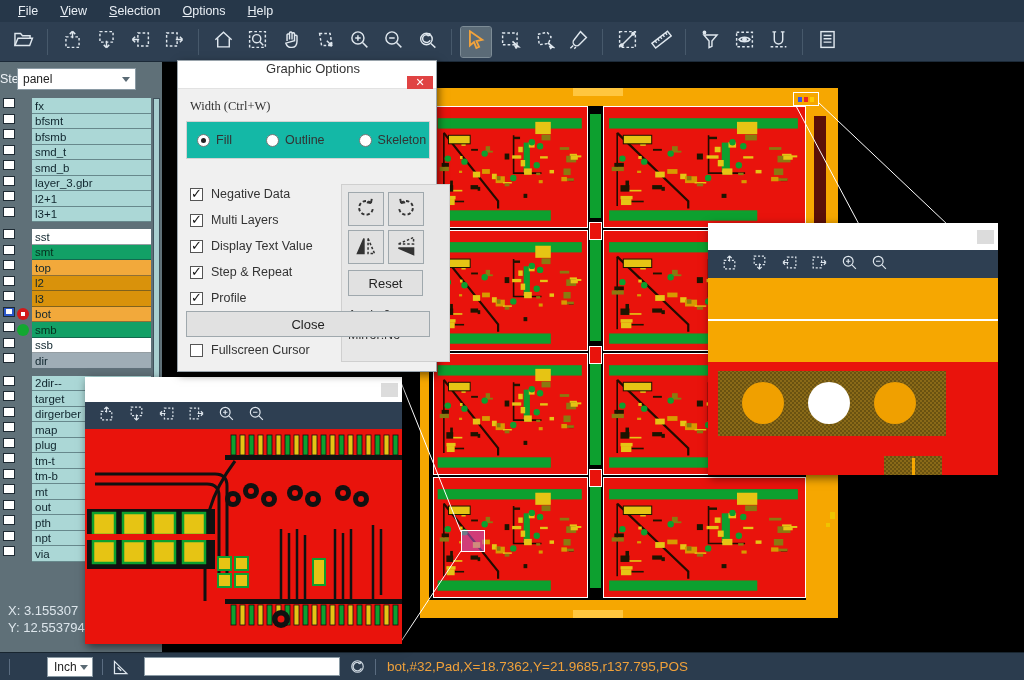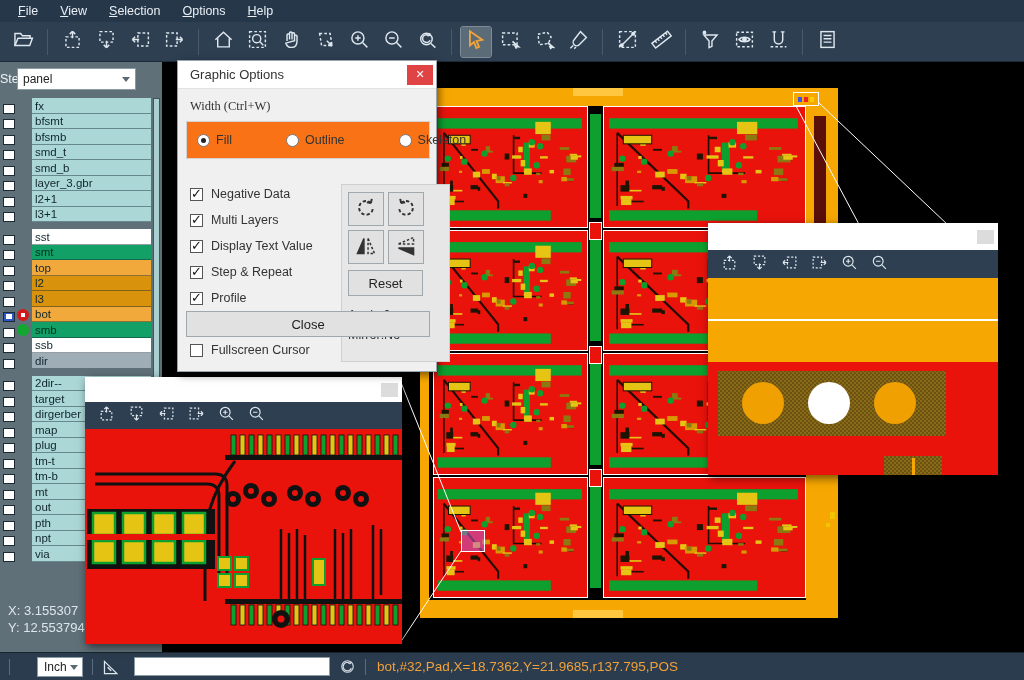--- a/index.html
+++ b/index.html
@@ -30,21 +30,21 @@
   .step-row { display:flex; align-items:center; height:26px; margin-top:4px; }
   .step-label { color:#eef3f7; font-size:12.5px; width:17px; text-align:center; }
   .step-select { width:119px; height:22px; background:#fff; border:1px solid #8a9aa4;
     font-size:12px; color:#222; display:flex; align-items:center; padding-left:5px; position:relative; }
   .step-select .chev { position:absolute; right:5px; top:8px; width:0; height:0;
     border-left:4px solid transparent; border-right:4px solid transparent; border-top:5px solid #5a6a74; }
   .layers { position:relative; margin-top:6px; }
   .scroll-strip { position:absolute; right:2px; top:0; bottom:0; width:7px;
     background:#a9cfd0; border:1px solid #41525d; }
   .lgroup { margin-bottom:7px; }
-  .lrow { display:flex; align-items:flex-end; height:15.5px; position:relative; }
+  .lrow { display:flex; align-items:flex-start; height:15.5px; position:relative; }
   .cb { width:12px; height:10px; background:#fff; border:1px solid #1e2a33; margin-left:3px; flex:0 0 auto; }
   .cb.checked { background:#2b57c8; position:relative; }
   .cb.checked::after { content:""; position:absolute; left:2px; top:1px; width:6px; height:5px; background:#fff; }
   .ind { width:17px; height:15px; flex:0 0 auto; position:relative; }
   .dot { position:absolute; left:2px; top:1.5px; width:12px; height:12px; border-radius:50%; }
   .dot.red { background:#d21a1a; }
   .dot.red::after { content:""; position:absolute; left:4px; top:4px; width:4px; height:4px; background:#fff; }
   .dot.green { background:#12a830; }
   .cell { flex:1; height:100%; font-size:11.5px; color:#10262e; padding:1px 3px 0 3px;
     border-bottom:1px solid rgba(20,40,50,.45); margin-right:11px; display:flex; align-items:center; white-space:nowrap; overflow:hidden; }
@@ -66,27 +66,27 @@
   .leader { position:absolute; left:0; top:0; pointer-events:none; }
   .src-box1 { position:absolute; border:1px solid #fff; background:rgba(190,95,210,.55); }
   .src-box2 { position:absolute; border:1px solid #fff; display:flex; gap:2px; align-items:center; justify-content:center; }
   .src-box2 i { width:4px; height:5px; display:block; }
   .mark { position:absolute; background:#f0c400; }
 
   
   .dialog { position:absolute; left:177px; top:60px; width:260px; height:312px;
     background:#f0f0f0; border:1px solid #9aa4ac; box-shadow:2px 3px 8px rgba(0,0,0,.5); z-index:40; }
   .dlg-title { height:28px; background:#fff; display:flex; align-items:center; padding-left:12px;
-    font-size:13px; color:#333; border-bottom:1px solid #e2e2e2; }
+    font-size:13px; color:#333; border-bottom:1px solid #e2e2e2;flex-direction:column; }
   .dlg-close { margin-left:auto; width:26px; height:20px; background:#e04343; color:#fff;
     font-size:11px; display:flex; align-items:center; justify-content:center; margin-right:3px; }
   .dlg-body { position:relative; height:284px; font-size:12.5px; color:#333; }
   .w-label { position:absolute; left:12px; top:10px;font-family:Liberation Serif, serif; }
   .radio-box { position:absolute; left:8px; top:32px; width:244px; height:38px;
-    background:#f97316; border:1px solid #d2d2d2; display:flex; align-items:center;gap:20px; }
+    background:#14b8a6; border:1px solid #d2d2d2; display:flex; align-items:center; }
   .radio { display:flex; align-items:center; gap:6px; }
   .radio .rb { width:13px; height:13px; border-radius:50%; background:#fff; border:1px solid #777; position:relative; }
   .radio.sel .rb::after { content:""; position:absolute; left:3px; top:3px; width:5px; height:5px; border-radius:50%; background:#222; }
   .chk-col { position:absolute; left:12px; top:80px;margin-top:12px; }
   .chk-row { display:flex; align-items:center; gap:8px; height:26px; }
   .chk { width:13px; height:13px; background:#fff; border:1px solid #555; position:relative;
     font-family:"DejaVu Sans", sans-serif; }
   .chk.on::after { content:"✓"; position:absolute; left:0px; top:-3px; font-size:13px; color:#111; font-weight:bold; }
   .right-panel { position:absolute; left:163px; top:95px; width:109px; height:178px;
     background:#e7e7e7; border:1px solid #cfcfcf; padding:7px 6px; }
@@ -108,21 +108,21 @@
   .pop-toolbar .tbtn { width:24px; height:22px; margin:0 3px; }
   .pop-toolbar .tbtn svg { width:17px; height:17px; }
   .pop-content { position:relative; background:#e9130c; }
   .pop-content svg { display:block; }
 
   
   .statusbar { position:absolute; left:0; top:652px; width:1024px; height:28px;
     background:#2b3c4e; border-top:1px solid #18252f; display:flex; align-items:center; }
   .vsep { width:1px; height:16px; background:#5a6c80; margin:0 9px; }
   .unit-select { width:46px; height:20px; background:#fff; border:1px solid #8a9aa4; font-size:12px;
-    color:#222; display:flex; align-items:center; padding-left:6px; position:relative; margin-left:18px; }
+    color:#222; display:flex; align-items:center; padding-left:6px; position:relative; margin-left:28px; }
   .unit-select .chev { position:absolute; right:4px; top:7px; width:0; height:0;
     border-left:4px solid transparent; border-right:4px solid transparent; border-top:5px solid #5a6a74; }
   .corner-ico { color:#dfe7ee; width:18px; height:18px; }
   .cmd-input { width:196px; height:19px; background:#fff; border:1px solid #8a9aa4; margin-left:14px; font-size:12px; padding:0 4px; }
   .refresh-ico { color:#cfd9e2; width:17px; height:17px; margin-left:9px; }
   .status-msg { color:#f0a13a; font-size:13.5px; margin-left:2px; white-space:nowrap; }
 </style>
 </head>
 <body>
 

